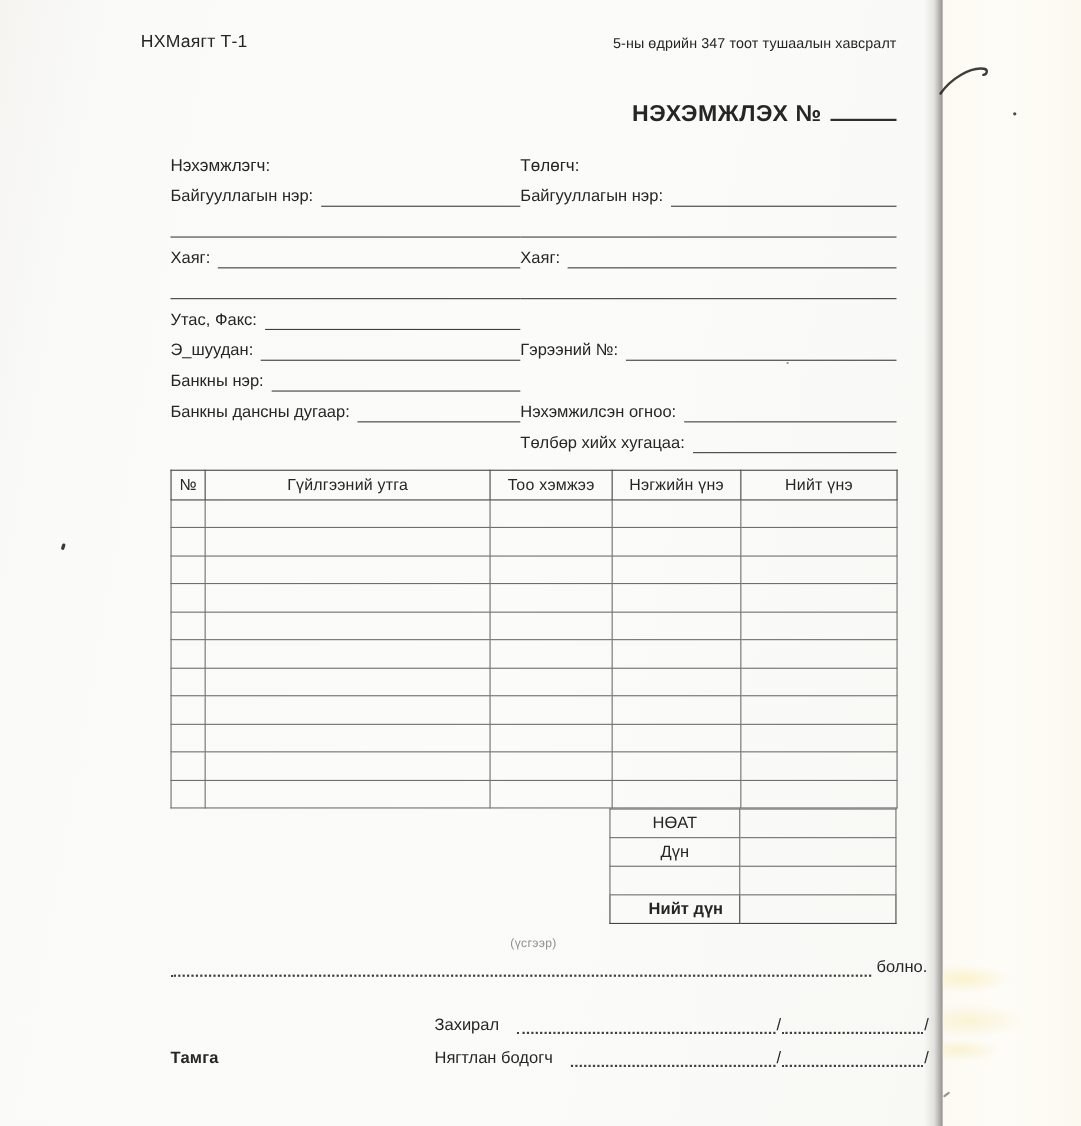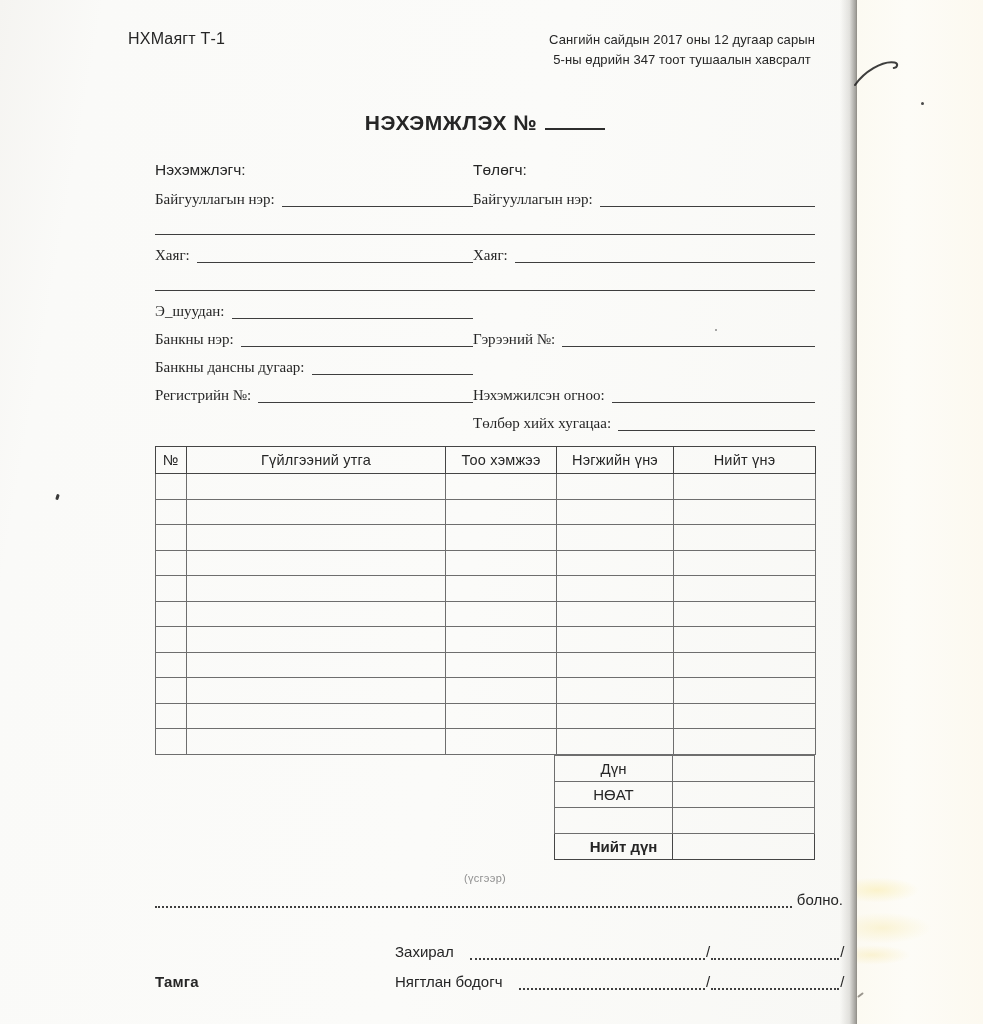--- a/index.html
+++ b/index.html
@@ -28,29 +28,29 @@
       linear-gradient(to right,#fcfaf2 0%,#fdfcf7 40%,#fcf9f0 100%);
   }
 
   .content { position:relative; padding:30px 42px 0 155px; height:100%; }
 
   
   .top-row { display:flex; justify-content:space-between; align-items:flex-start; }
   .form-code { font-size:16px; margin-left:-27px; letter-spacing:.2px; }
   .approval { text-align:center; font-size:13px; line-height:1.5; letter-spacing:.1px; }
 
-  .title-row { margin-top:42px; text-align:center; font-size:21px; font-weight:bold; letter-spacing:.5px; }
+  .title-row { margin-top:42px; text-align:right; font-size:21px; font-weight:bold; letter-spacing:.5px; }
   .title-blank { display:inline-block; width:60px; border-bottom:2.5px solid #2d2d2d; height:17px; margin-left:8px; }
 
   
   .fields { margin-top:18px; display:flex; font-size:15px; }
   .col-l { width:318px; }
   .col-r { flex:1; }
   .sect-head { height:26px; display:flex; align-items:flex-end; font-size:15.5px; }
-  .f-row { height:28px; display:flex; align-items:flex-end;font-family:Liberation Serif, serif; }
+  .f-row { height:28px; display:flex; align-items:flex-end; }
   .f-row .lbl { white-space:nowrap; padding-right:7px; line-height:1.1; }
   .f-row .line { flex:1; border-bottom:1.4px solid #3e3e3e; height:100%; }
   .f-row.line-only .line { margin-top:0; }
   .f-row.spacer { visibility:hidden; }
 
   
   table.items { margin-top:15px; width:660px; border-collapse:collapse; table-layout:fixed; }
   table.items th, table.items td { border:1px solid #6e6e6e; }
   table.items { border:1.5px solid #454545; }
   table.items thead th {
@@ -97,21 +97,20 @@
 </head>
 <body>
 
 <div class="scan">
   <div class="paper">
     <div class="content">
 
       <div class="top-row">
         <div class="form-code">НХМаягт Т-1</div>
         <div class="approval">
-          <div>Сангийн сайдын 2017 оны 12 дугаар сарын</div>
           <div>5-ны өдрийн 347 тоот тушаалын хавсралт</div>
         </div>
       </div>
 
       <div class="title-row">
         <span>НЭХЭМЖЛЭХ №</span><span class="title-blank"></span>
       </div>
 
       <div class="fields">
 
@@ -125,33 +124,33 @@
             <span class="line"></span>
           </div>
           <div class="f-row">
             <span class="lbl">Хаяг:</span>
             <span class="line"></span>
           </div>
           <div class="f-row line-only">
             <span class="line"></span>
           </div>
           <div class="f-row">
+            <span class="lbl">Утас, Факс:</span>
+            <span class="line"></span>
+          </div>
+          <div class="f-row">
             <span class="lbl">Э_шуудан:</span>
             <span class="line"></span>
           </div>
           <div class="f-row">
             <span class="lbl">Банкны нэр:</span>
             <span class="line"></span>
           </div>
           <div class="f-row">
             <span class="lbl">Банкны дансны дугаар:</span>
-            <span class="line"></span>
-          </div>
-          <div class="f-row">
-            <span class="lbl">Регистрийн №:</span>
             <span class="line"></span>
           </div>
         </div>
 
         <div class="col-r">
           <div class="sect-head">Төлөгч:</div>
           <div class="f-row">
             <span class="lbl">Байгууллагын нэр:</span>
             <span class="line"></span>
           </div>
@@ -276,25 +275,25 @@
               <td></td>
               <td></td>
               <td></td>
             </tr>
           </tbody>
       </table>
 
       <table class="totals">
         <tbody>
             <tr>
-          <td class="t-lbl">Дүн</td>
+          <td class="t-lbl">НӨАТ</td>
           <td class="t-val"></td>
         </tr>
         <tr>
-          <td class="t-lbl">НӨАТ</td>
+          <td class="t-lbl">Дүн</td>
           <td class="t-val"></td>
         </tr>
         <tr>
           <td class="t-lbl"></td>
           <td class="t-val"></td>
         </tr>
         <tr class="grand">
           <td class="t-lbl">Нийт дүн</td>
           <td class="t-val"></td>
         </tr>

